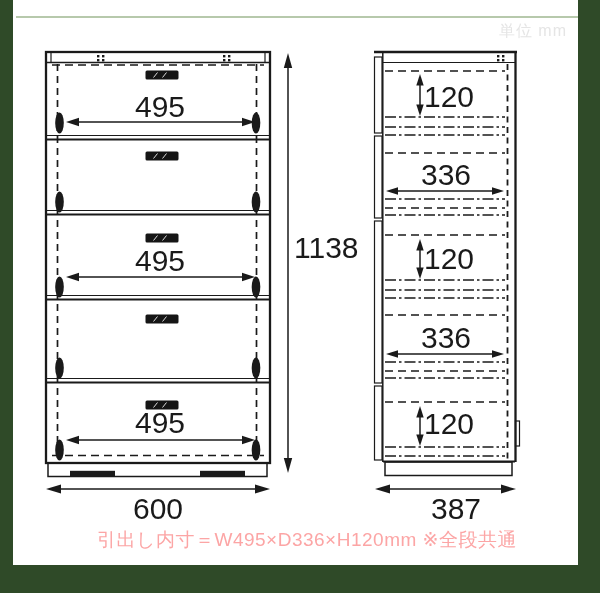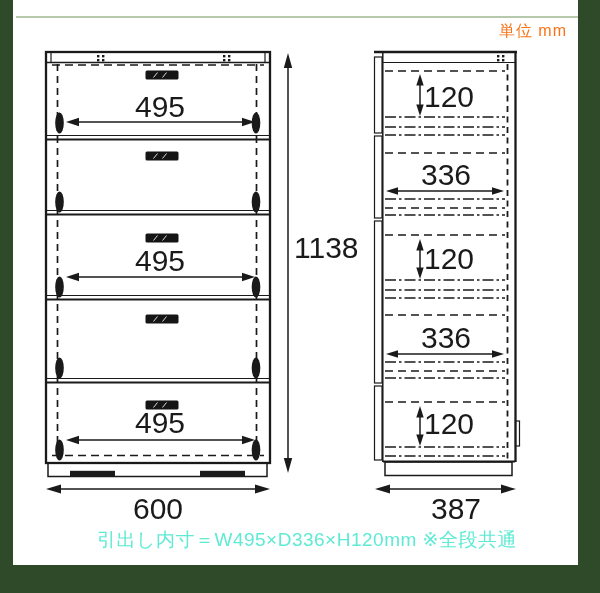--- a/index.html
+++ b/index.html
@@ -1,22 +1,22 @@
 <!DOCTYPE html>
 <html><head>
 <meta charset="utf-8">
 <style>
   html,body{margin:0;padding:0;background:#2f4a28;}
   .stage{position:relative;width:600px;height:593px;background:#2f4a28;overflow:hidden;
          font-family:"Liberation Sans","DejaVu Sans",sans-serif;}
   .paper{position:absolute;left:13px;top:0;width:565px;height:565px;background:#ffffff;}
   .rule-line{position:absolute;left:16px;top:16px;width:562px;height:2px;background:#b7c9ac;}
-  .unit-label{position:absolute;top:21px;right:33px;font-size:16px;color:#f97316;letter-spacing:1px;}
+  .unit-label{position:absolute;top:21px;right:33px;font-size:16px;color:#e5e5e5;letter-spacing:1px;}
   .footer-note{position:absolute;left:13px;top:527px;width:588px;text-align:center;
-               font-size:19px;color:#5eead4;letter-spacing:0.5px;white-space:nowrap;}
+               font-size:19px;color:#fca5a5;letter-spacing:0.5px;white-space:nowrap;}
   svg{position:absolute;left:0;top:0;}
   .ln{stroke:#1a1a1a;fill:none;stroke-width:1.5px;}
   .w1{stroke-width:1.2px;}
   .w2{stroke-width:2.3px;}
   .w22{stroke-width:2px;}
   .dash{stroke:#1a1a1a;fill:none;stroke-dasharray:8,5;stroke-width:1.7px;}
   .dashv{stroke:#1a1a1a;fill:none;stroke-dasharray:7,5;stroke-width:1.7px;}
   .ddot{stroke:#1a1a1a;fill:none;stroke-dasharray:11,3,2.5,3;stroke-width:1.5px;}
   .blk{fill:#1a1a1a;stroke:none;}
   .handle{fill:#151515;stroke:none;}

